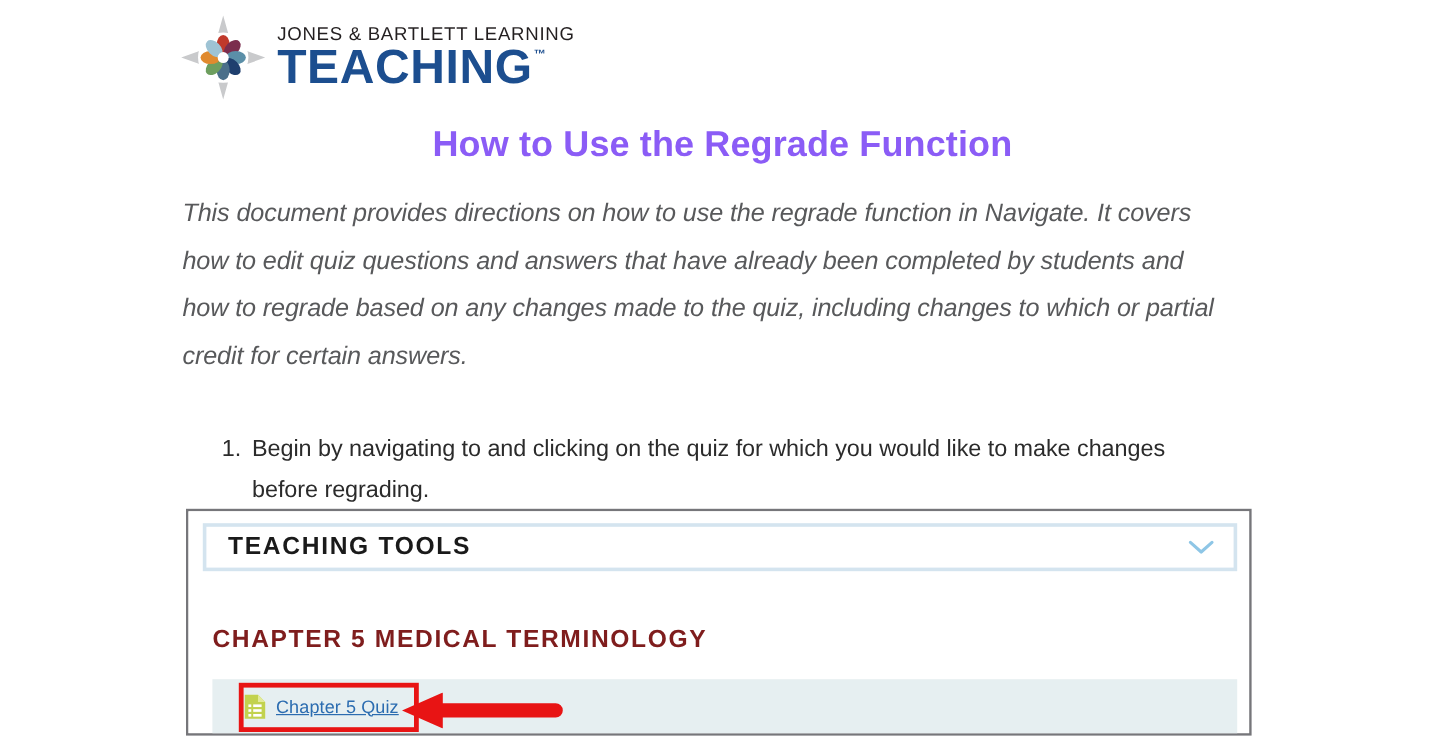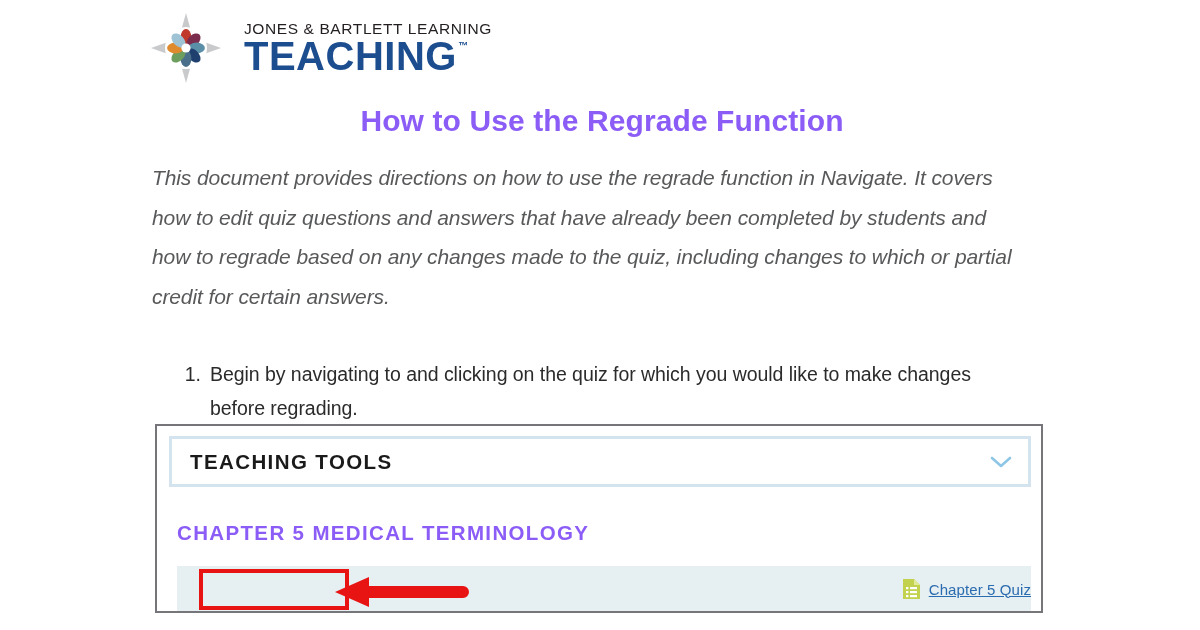--- a/index.html
+++ b/index.html
@@ -19,21 +19,21 @@
     background: #ffffff;
   }
 
   
   .logo-block {
     position: absolute;
     left: 150px;
     top: 12px;
     display: flex;
     align-items: center;
-    gap: 22px;
+    gap: 9px;
   }
   .logo-emblem {
     width: 72px;
     height: 72px;
     flex: 0 0 72px;
   }
   .logo-words {
     display: flex;
     flex-direction: column;
     justify-content: center;
@@ -141,21 +141,21 @@
     height: 100%;
     background: #ffffff;
   }
 
   
   .tt-bar {
     position: absolute;
     left: 12px;
     top: 10px;
     right: 10px;
-    height: 51px;
+    height: 40px;
     background: #ffffff;
     border: 3px solid #d4e4ef;
     display: flex;
     align-items: center;
     padding: 0 14px 0 18px;
   }
   .tt-label {
     font-family: "Liberation Sans", sans-serif;
     font-size: 20.5px;
     font-weight: 600;
@@ -171,35 +171,34 @@
 
   
   .chapter-head {
     position: absolute;
     left: 20px;
     top: 95px;
     font-family: "Liberation Sans", sans-serif;
     font-size: 20.5px;
     font-weight: 600;
     letter-spacing: 1.35px;
-    color: #8b5cf6;
+    color: #7f1d1d;
   }
 
   
   .quiz-row {
     position: absolute;
     left: 20px;
     right: 10px;
     top: 140px;
     height: 46px;
     background: #e6eff1;
     display: flex;
     align-items: center;
     padding-left: 26px;
-    justify-content: flex-end;
   }
   .quiz-item {
     display: flex;
     align-items: center;
     gap: 8px;
   }
   .quiz-icon {
     width: 19px;
     height: 22px;
     flex: 0 0 19px;

